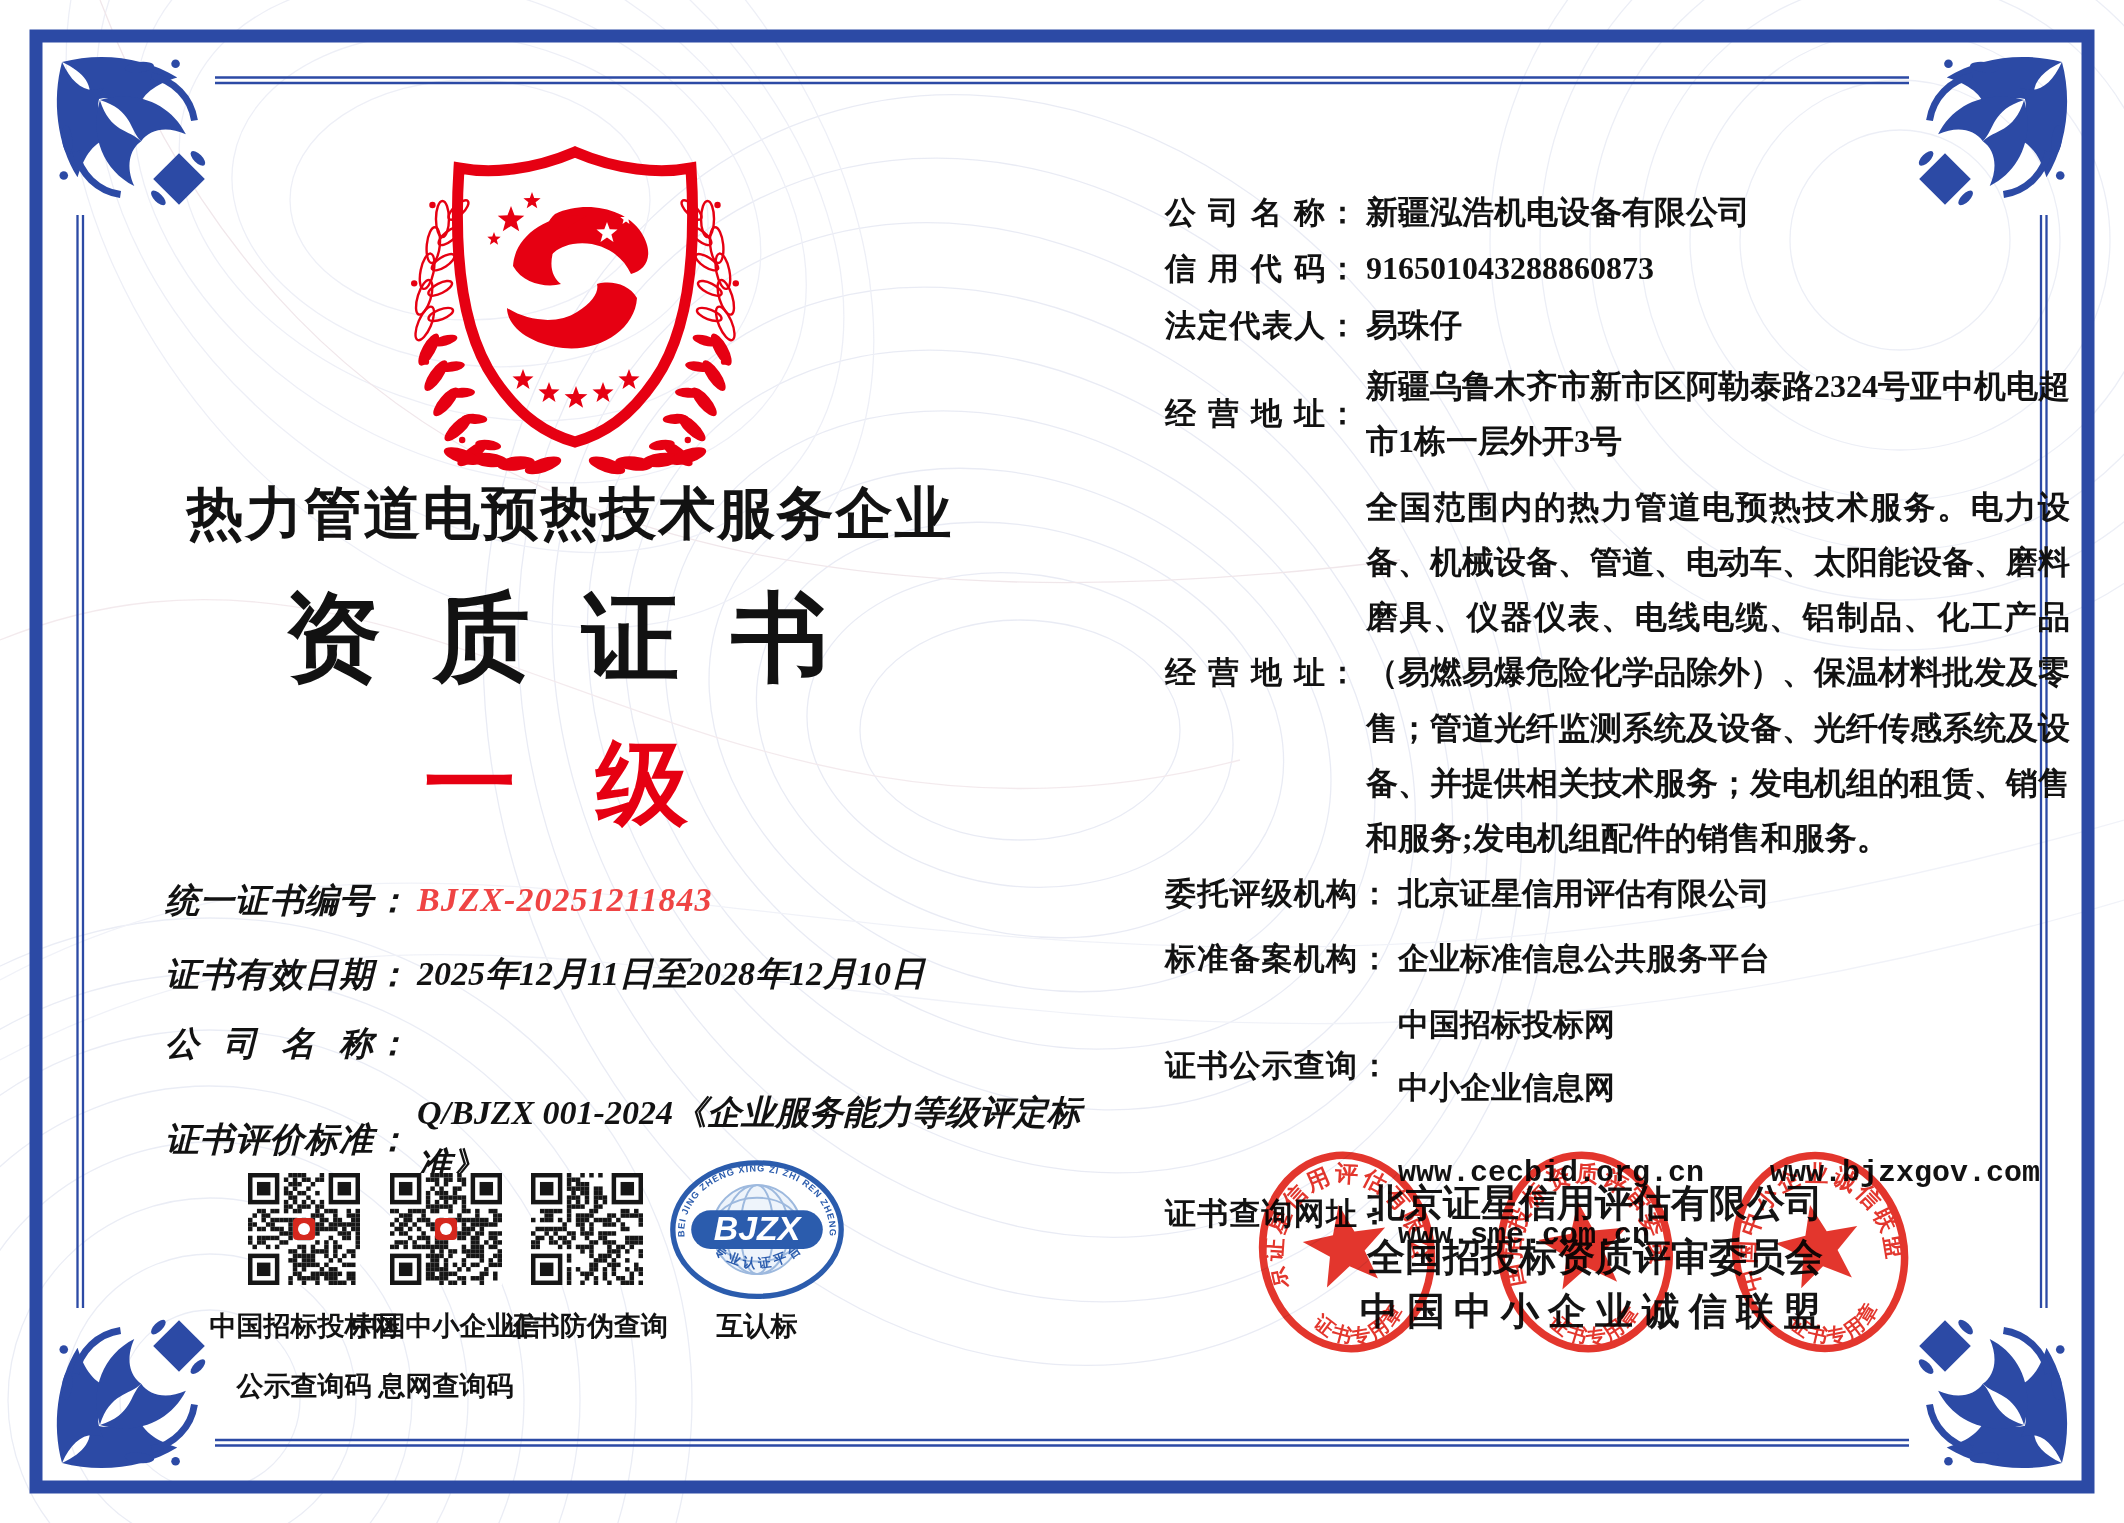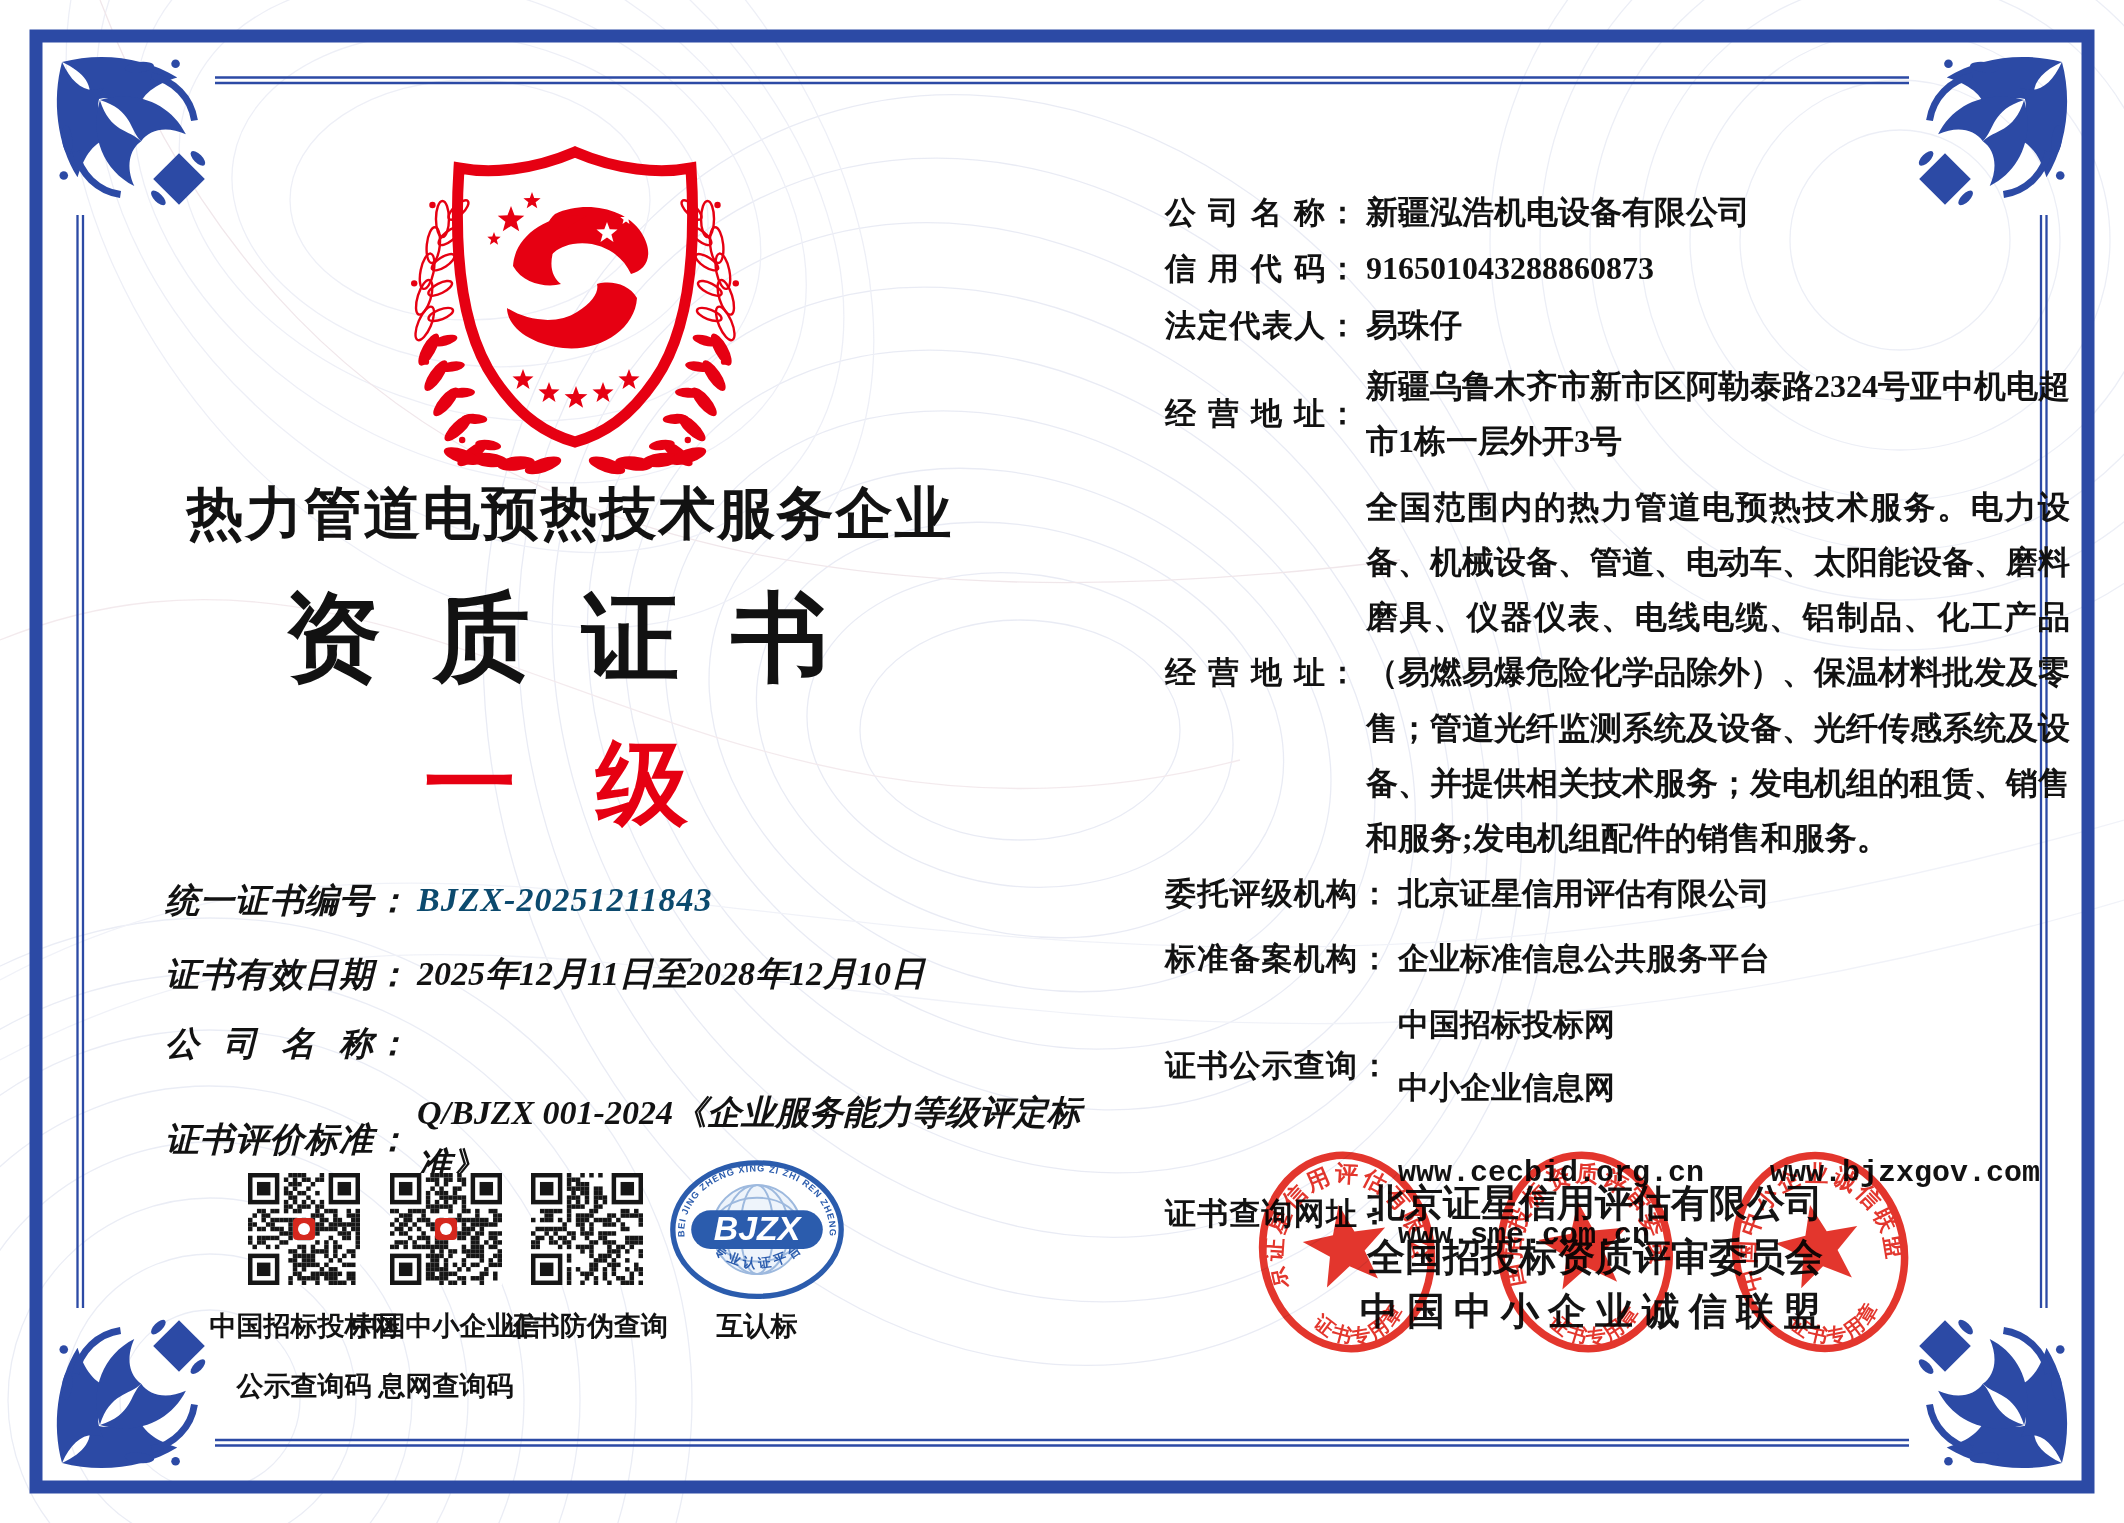--- a/index.html
+++ b/index.html
@@ -35,21 +35,21 @@
   .co-fields .row{margin-bottom:11px;}
   .co-fields .jt{width:160px;}
   .co-fields .val{font-family:Liberation Serif, serif;font-size:32px;}
   .co-fields .row.scope .val{line-height:1.72;text-align:justify;}
   .co-fields .row.addr .val{line-height:1.72;}
   
   .cert-fields{left:165px;top:874px;width:960px;font-size:34px;line-height:1.3;font-style:italic;}
   .cert-fields .row{margin-bottom:21px;}
   .cert-fields .jt{width:208px;}
   .cert-fields .val{font-family:"Liberation Serif","DejaVu Serif",serif;font-size:34px;line-height:1.55;}
-  .red-val{color:#0c4a6e;letter-spacing:1px;}
+  .red-val{color:#ef4444;letter-spacing:1px;}
   
   .agency-fields{left:1165px;top:872px;width:920px;font-size:31px;line-height:1.4;}
   .agency-fields .row{margin-bottom:22px;}
   .agency-fields .jt{width:192px;}
   .agency-fields .val{font-weight:600;}
   .stack > div{margin-bottom:20px;}
   .url-line{display:flex;gap:66px;}
   .mono-b{font-family:"Liberation Mono","DejaVu Sans Mono",monospace;font-weight:700;font-size:30px;letter-spacing:0px;}
   
   .qr{position:absolute;top:1173px;width:112px;height:112px;background:#fff;}

